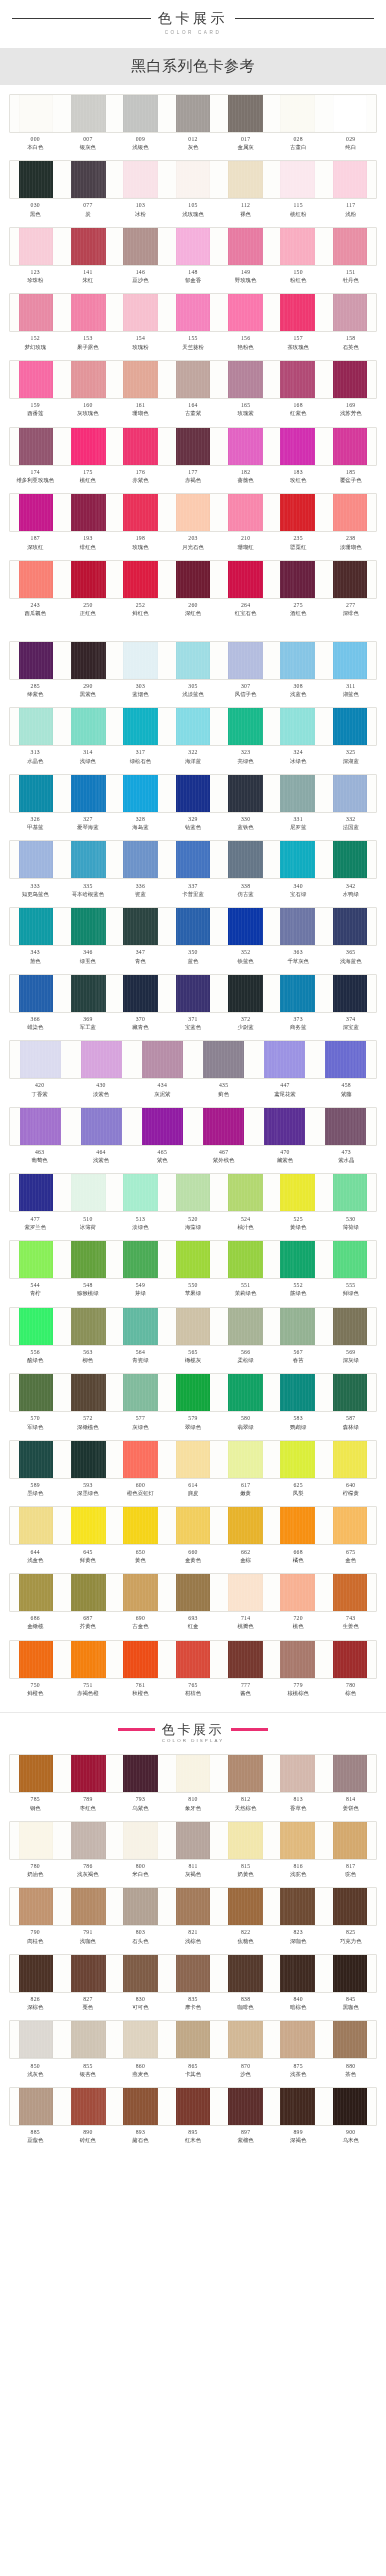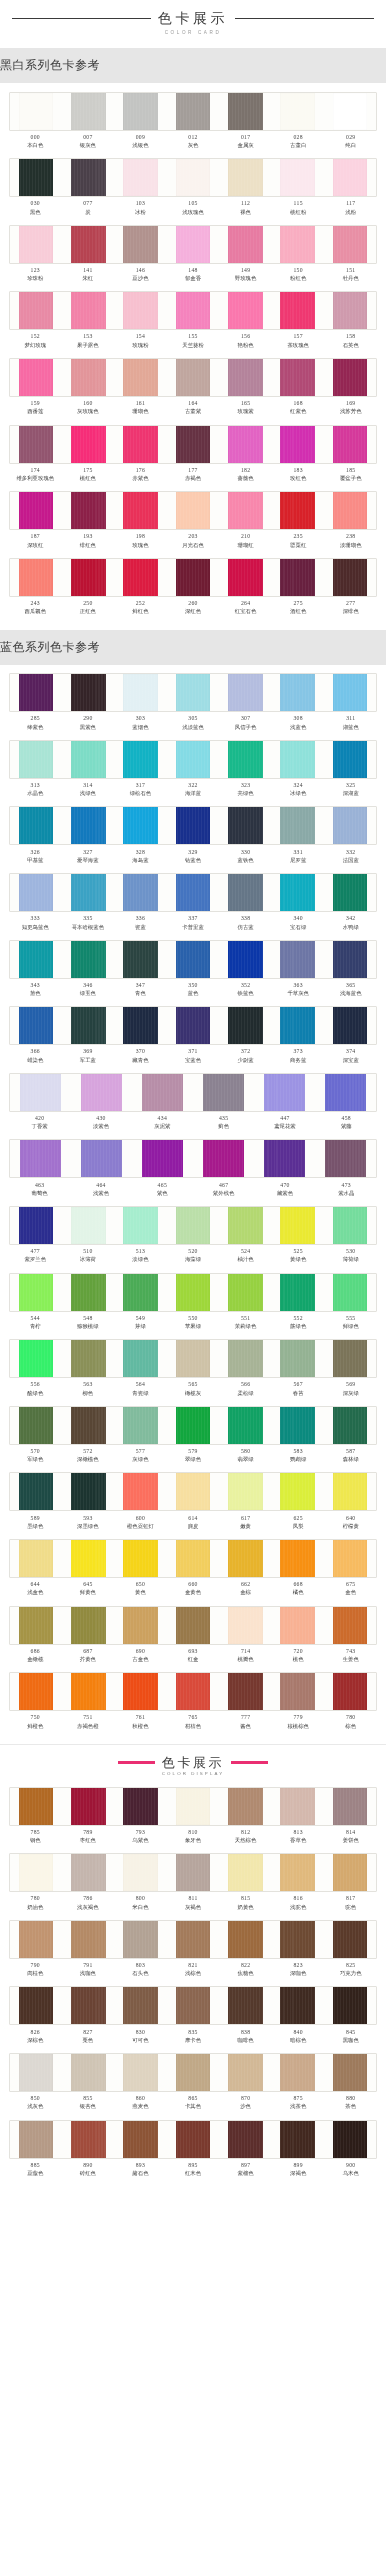--- a/index.html
+++ b/index.html
@@ -21,22 +21,22 @@
     font-size:14px;letter-spacing:3.6px;color:#3b3b3b;white-space:nowrap;
     font-weight:400;line-height:1;
   }
   .banner-sub{
     text-align:center;font-size:4.6px;letter-spacing:2.6px;color:#9a9a9a;
     margin-top:4.6px;
   }
 
   
   .section-bar{
-    background:#e6e6e6;padding:8.8px 0;
-    font-size:12px;letter-spacing:0.5px;color:#3b3b3b;
+    background:#e6e6e6;text-align:center;padding:8.8px 0;
+    font-size:15px;letter-spacing:0.5px;color:#3b3b3b;
   }
 
   
   .banner2{padding:10.3px 0 9.3px 0;border-top:0.5px solid #e9e9e9;}
   .banner2 .rule2{height:2.6px;background:#ea2f72;flex:0 0 37px;}
   .banner2 .banner-title{font-size:13px;letter-spacing:2.6px;}
   .banner2 .banner-sub{font-size:4.4px;letter-spacing:2.1px;color:#7d7d7d;margin-top:2.1px;}
 
   
   .strip-block{padding:1.5px 0 1px 0;}
@@ -539,21 +539,20 @@
             </div>
             <div class="lab">
               <span class="code">277</span>
               <span class="nm">深绯色</span>
             </div>
           </div>
         </div>
         <div class="gap"></div>
       </div>
       <div>
-        <div class="section-bar">蓝色系列色卡参考</div>
         <div class="gap"></div>
         <div class="strip-block">
           <div class="strip">
             <div class="cell">
               <div class="swatch" title="绛紫色" style="background: rgb(88, 32, 92);"></div>
             </div>
             <div class="cell">
               <div class="swatch" title="黑紫色" style="background: rgb(52, 36, 40);"></div>
             </div>
             <div class="cell">

